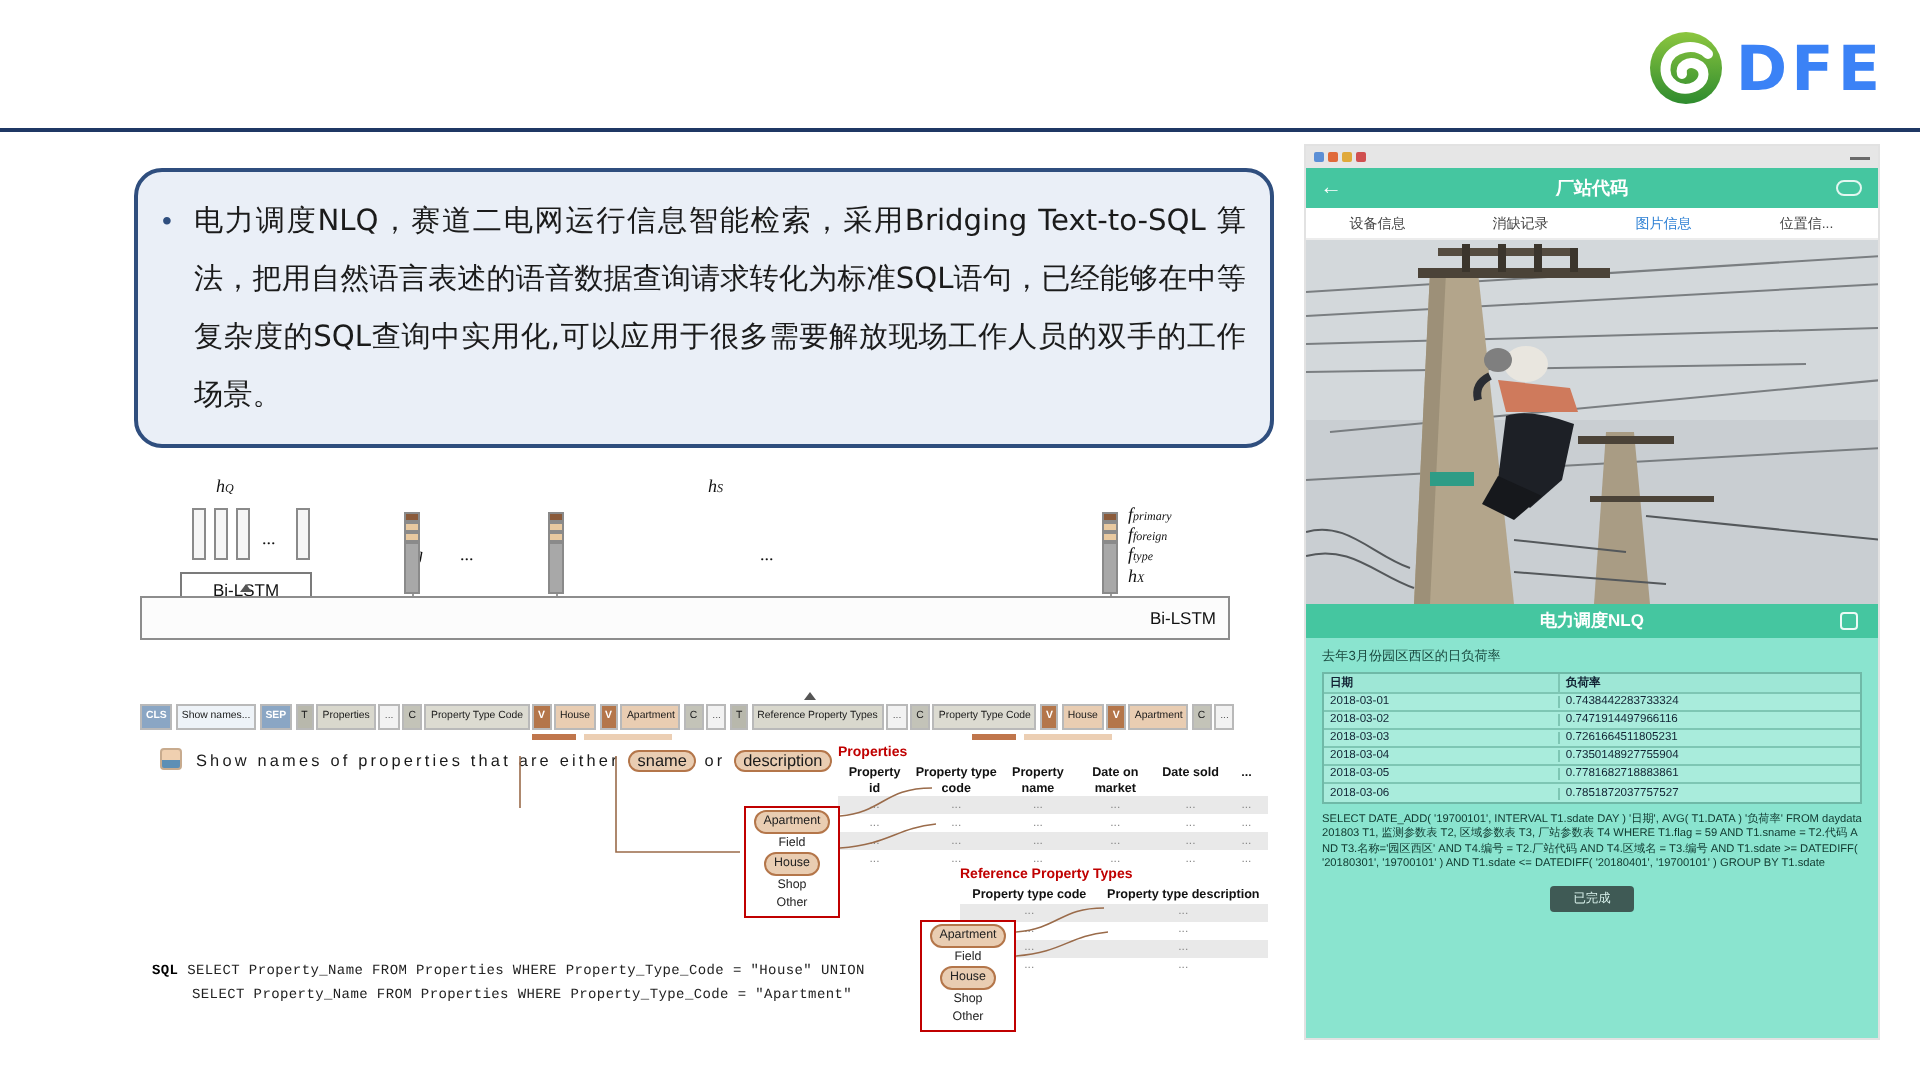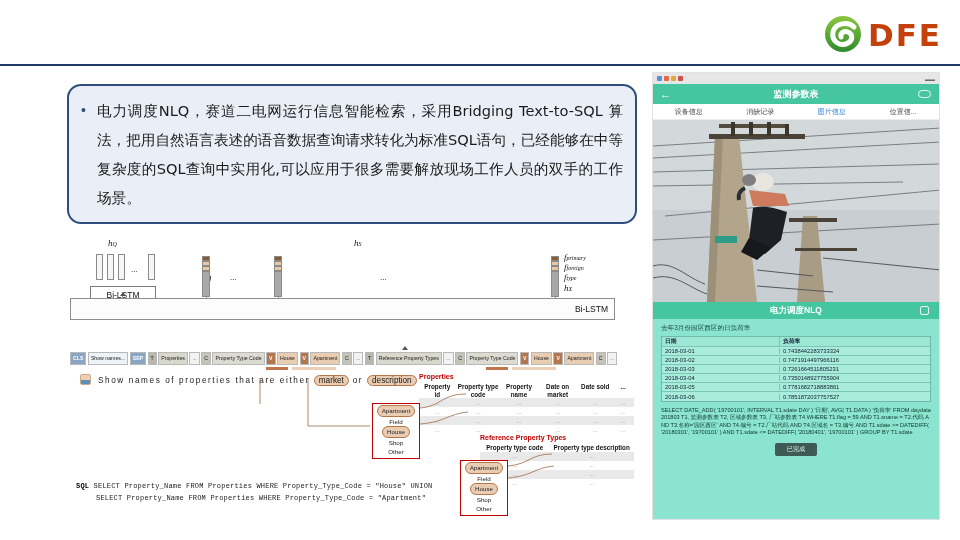--- a/index.html
+++ b/index.html
@@ -22,21 +22,21 @@
     position: absolute; left: 0; top: 64px; width: 960px; height: 2px;
     background: #1F3864;
   }
   .logo {
     position: absolute; right: 18px; top: 15px;
     display: flex; align-items: center; gap: 4px;
   }
   .logo-mark { width: 40px; height: 40px; position: relative; }
   .logo-text {
     font-family: "DejaVu Sans", sans-serif;
-    font-size: 31px; font-weight: 700; color: #c2410c;
+    font-size: 31px; font-weight: 700; color: #3b82f6;
     letter-spacing: 2px; line-height: 1;
   }
 
   
   .callout {
     position: absolute; left: 67px; top: 84px; width: 570px; height: 140px;
     background: #EAEFF7; border: 2px solid #2F4E7E; border-radius: 14px;
   }
   .callout-bullet {
     position: absolute; left: 12px; top: 16px; font-size: 14px; color: #2F4E7E;
@@ -346,21 +346,21 @@
       </div>
 
     <div class="underline-bar ul-dark" style="left:196px; top:131px; width:22px;"></div>
     <div class="underline-bar ul-light" style="left:222px; top:131px; width:44px;"></div>
     <div class="underline-bar ul-dark" style="left:416px; top:131px; width:22px;"></div>
     <div class="underline-bar ul-light" style="left:442px; top:131px; width:44px;"></div>
     <div class="arrow-up" style="left:332px; top:110px;"></div>
 
     <div class="avatar" style="left:10px; top:138px;"></div>
     <div class="question" style="left:28px; top:139px;">
-      <span>Show  names  of  properties  that  are  either </span><span class="pill">market</span><span> or </span><span class="pill">description</span>
+      <span>Show  names  of  properties  that  are  either </span><span class="pill">sname</span><span> or </span><span class="pill">description</span>
     </div>
 
     <div class="tbl-title" style="left:349px; top:137px;">Properties</div>
     <div class="tbl" id="tbl-props" style="left:349px; top:147px; width:215px;">
         <div class="tbl-head">
           <div style="width: 17%;">Property id</div>
           <div style="width: 21%;">Property type code</div>
           <div style="width: 17%;">Property name</div>
           <div style="width: 19%;">Date on market</div>
           <div style="width: 16%;">Date sold</div>
@@ -463,21 +463,21 @@
         <span class="sb-dot" style="background:#e0a93a"></span>
         <span class="sb-dot" style="background:#d05050"></span>
       </div>
       <div class="sb-right">
         <span class="sb-txt">▬▬</span>
       </div>
     </div>
 
     <div class="appbar">
       <div class="appbar-back">←</div>
-      <div class="appbar-title">监测参数表</div>
+      <div class="appbar-title">厂站代码</div>
       <div class="appbar-act"></div>
     </div>
 
     <div class="tabbar" id="phone-tabs">
         <div>设备信息</div>
         <div>消缺记录</div>
         <div class="active">图片信息</div>
         <div>位置信...</div>
       </div>
 

